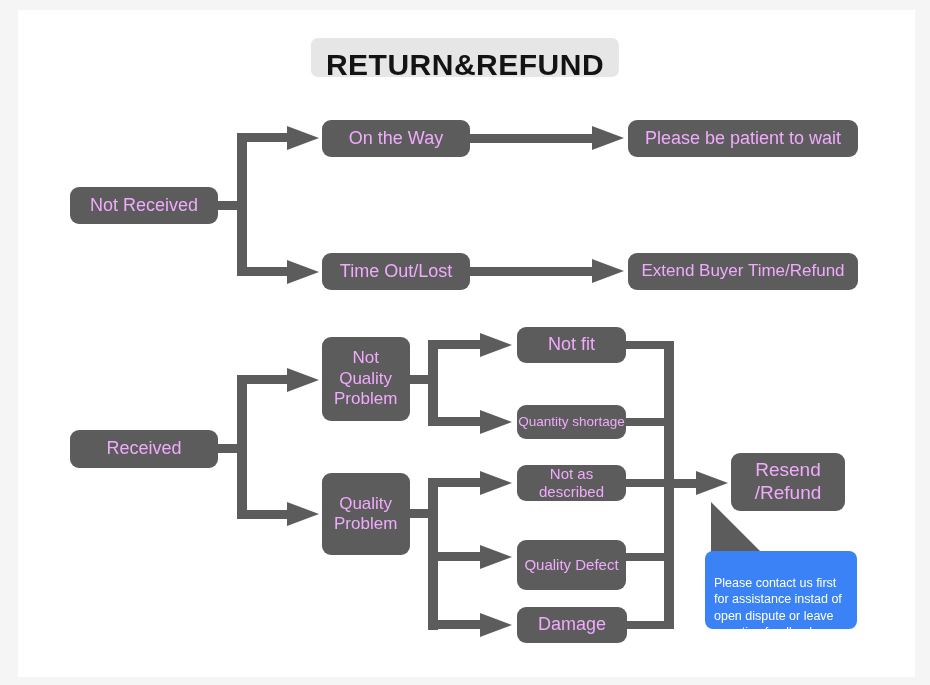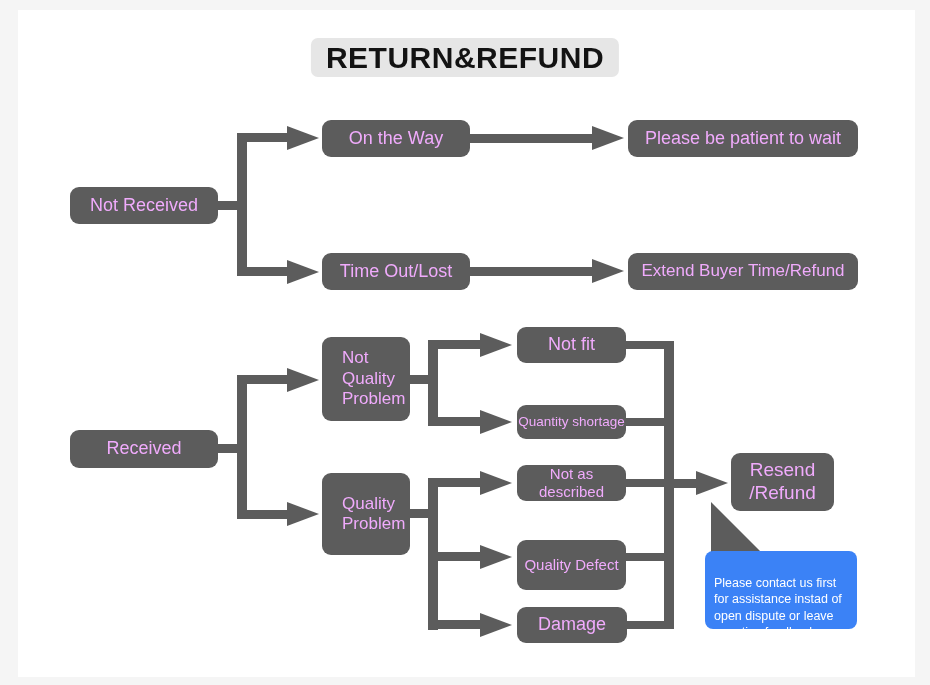--- a/index.html
+++ b/index.html
@@ -15,32 +15,32 @@
     position: absolute; left: 18px; top: 10px;
     width: 897px; height: 667px;
     background: #ffffff;
   }
   .title {
     position: absolute; top: 38px; left: 465px;
     transform: translateX(-50%);
     height: 39px; line-height: 33px;
     background: #e6e6e6; color: #131313;
     font-size: 30px; font-weight: bold; letter-spacing: 0.5px;
-    padding: 3px 15px; border-radius: 7px;
+    padding: 10px 15px; border-radius: 7px;
     white-space: nowrap;
   }
   .node {
     position: absolute;
     background: #5c5c5c; color: #f0abfc;
     border-radius: 9px;
     display: flex; align-items: center; justify-content: center;
     text-align: center;
     line-height: 1.2;
   }
-  .node.left { justify-content: flex-start; text-align: left; padding-left: 20px; }
+  .node.left { justify-content: flex-start; text-align: center; padding-left: 12px; }
   .pre { white-space: pre-line; }
   .fs18 { font-size: 18px; }
   .fs17 { font-size: 17px; }
   .fs19 { font-size: 19px; }
   .fs15 { font-size: 15px; }
   .fs14 { font-size: 13.5px; }
   .line { position: absolute; background: #5c5c5c; }
   .arrow {
     position: absolute; width: 0; height: 0;
     border-top: 12px solid transparent;
@@ -119,21 +119,21 @@
   </div>
   <div class="node fs15" style="left:517px; top:465px; width:109px; height:36px;">
     <span>Not as described</span>
   </div>
   <div class="node fs15" style="left:517px; top:540px; width:109px; height:50px;">
     <span>Quality Defect</span>
   </div>
   <div class="node fs18" style="left:517px; top:607px; width:110px; height:36px;">
     <span>Damage</span>
   </div>
-  <div class="node fs19 pre" style="left:731px; top:453px; width:103px; height:58px;">
+  <div class="node fs19 pre" style="left:731px; top:453px; width:114px; height:58px;">
     <span class="pre">Resend
 /Refund</span>
   </div>
 
   <div class="line" style="left:218px; top:444px; width:29px; height:9px;"></div>
   <div class="line" style="left:237px; top:375px; width:10px; height:144px;"></div>
   <div class="line" style="left:242px; top:375px; width:45px; height:9px;"></div>
   <div class="arrow" style="left:287px; top:368px;"></div>
   <div class="line" style="left:242px; top:510px; width:45px; height:9px;"></div>
   <div class="arrow" style="left:287px; top:502px;"></div>

